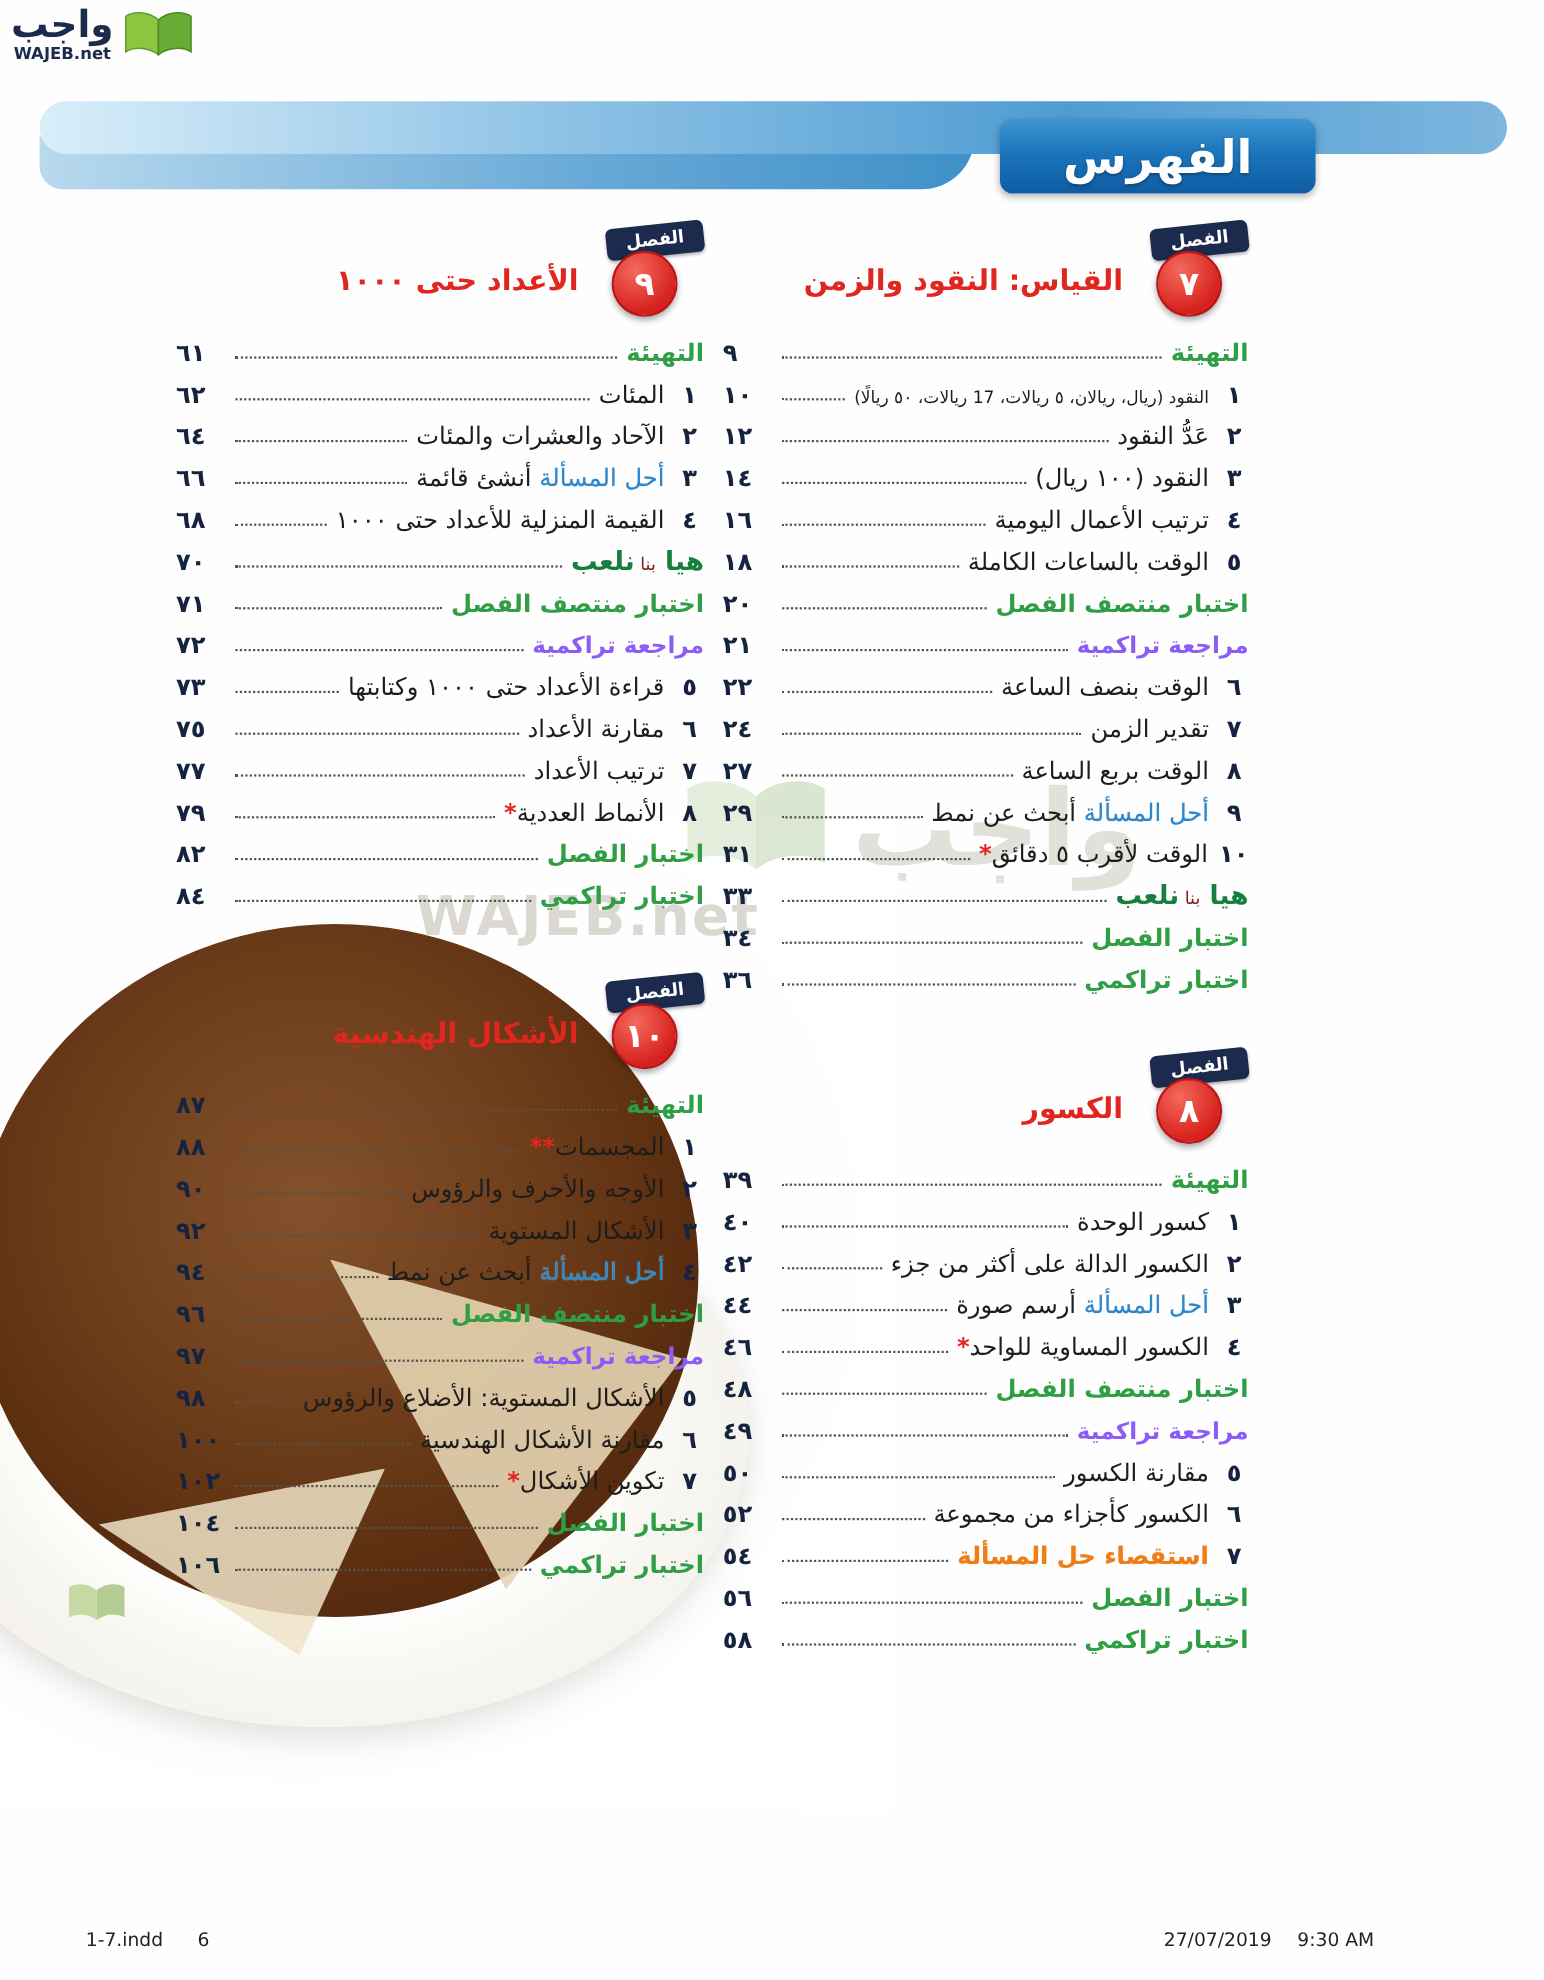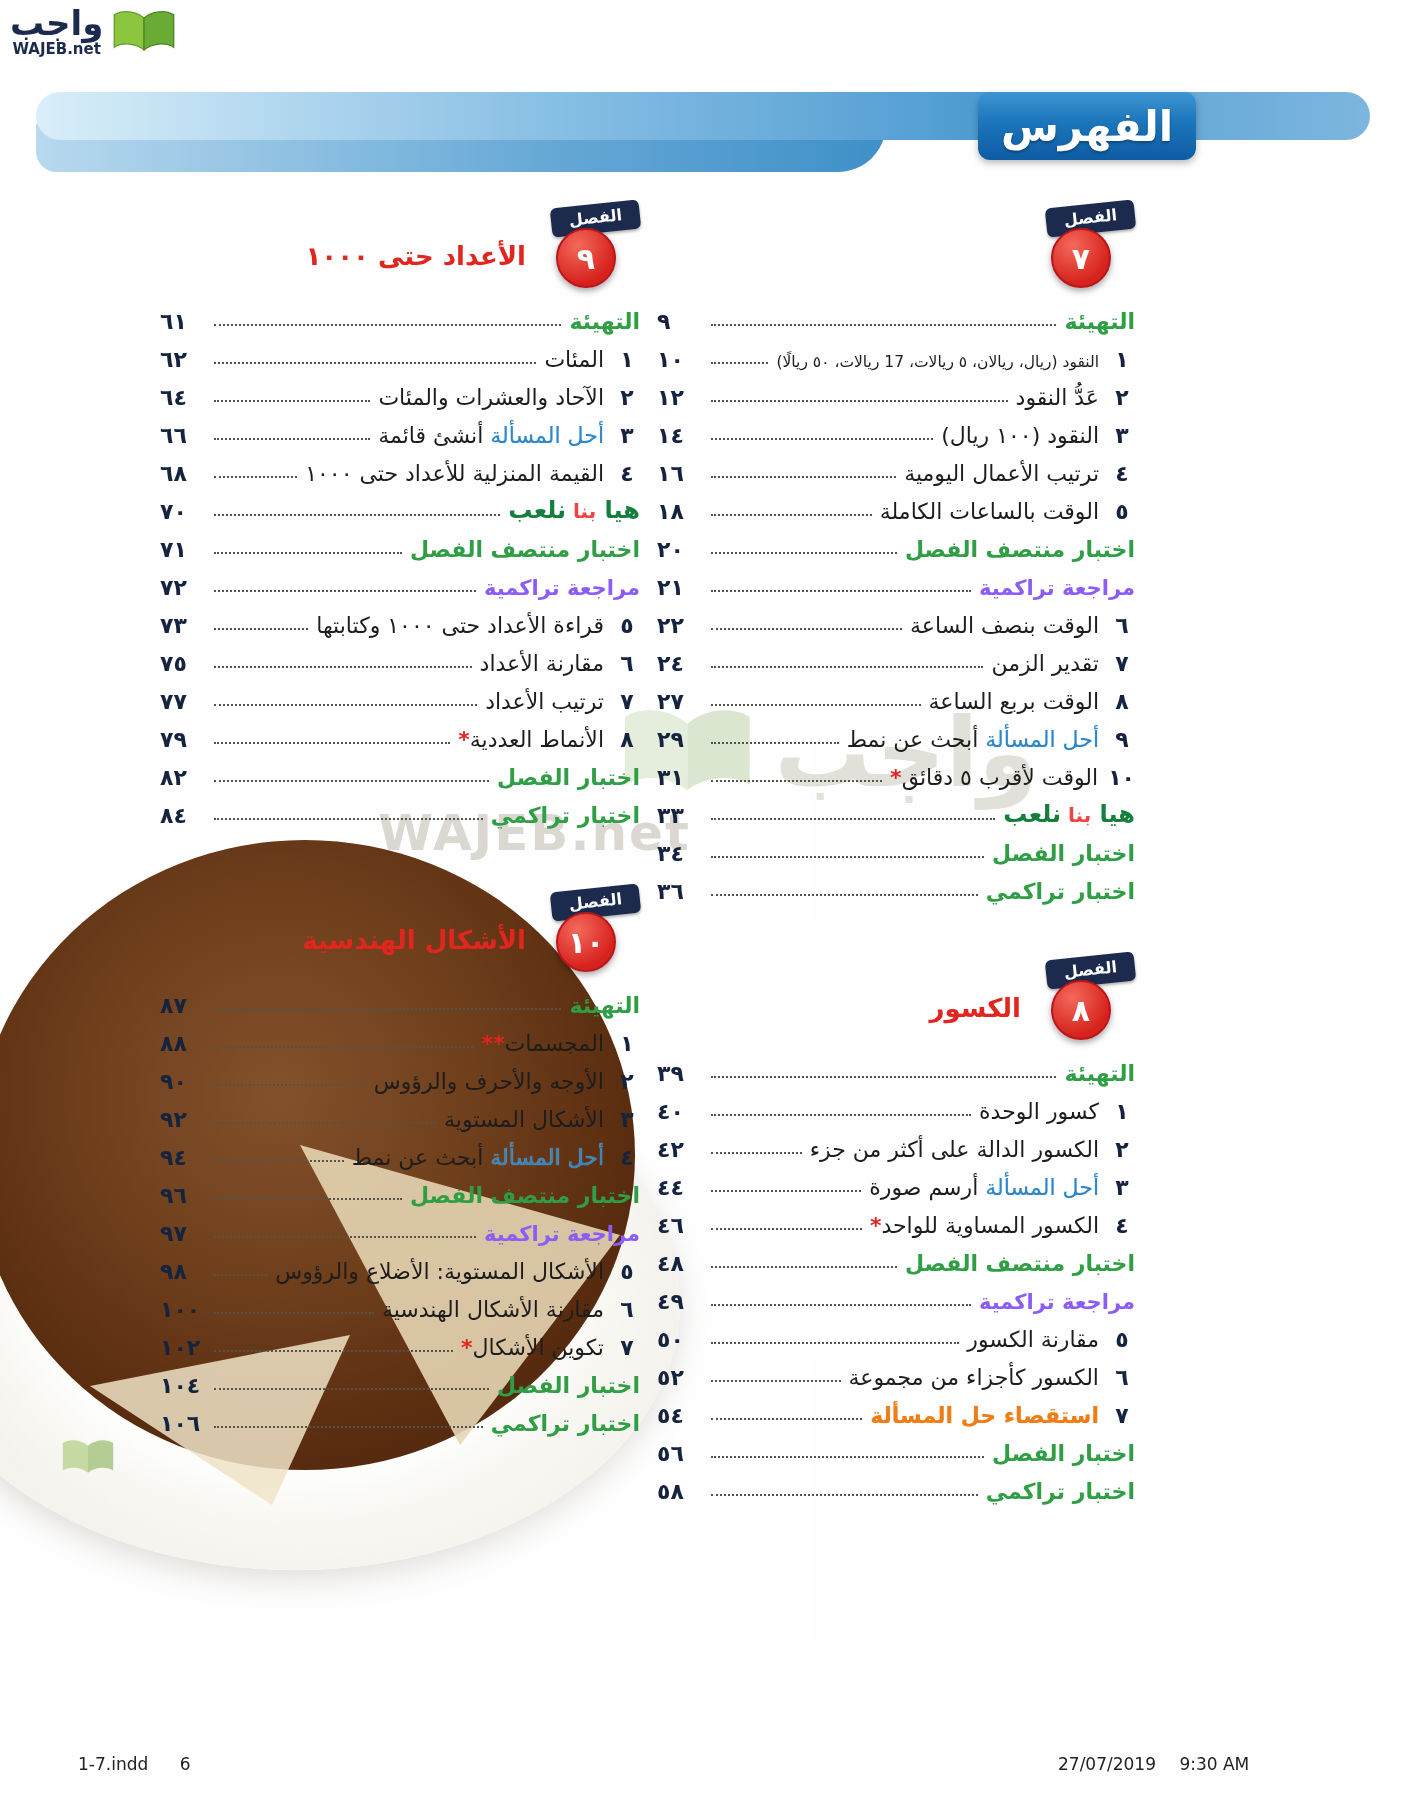--- a/index.html
+++ b/index.html
@@ -14,21 +14,21 @@
     background:linear-gradient(90deg,#d9eef9 0%,#8fc3e6 35%,#4f9cd2 70%,#7db6de 100%);
     z-index:2;
   }
   .band-sub{
     position:absolute;left:36px;top:124px;width:850px;height:48px;
     border-radius:0 0 30px 30px;border-bottom-left-radius:26px;border-bottom-right-radius:60px;
     background:linear-gradient(90deg,#b8d9ee 0%,#66a8d6 60%,#3f90c8 100%);
     z-index:1;
   }
   .band-title-box{
-    position:absolute;right:208px;top:92px;width:218px;height:68px;border-radius:12px;
+    position:absolute;right:208px;top:108px;width:287px;height:68px;border-radius:12px;
     background:linear-gradient(180deg,#3e95d0 0%,#1b75bb 45%,#0e5ca3 100%);
     box-shadow:0 3px 7px rgba(0,0,0,.28);
     display:flex;align-items:center;justify-content:center;z-index:3;
   }
   .band-title-box span{color:#fff;font-size:42px;font-weight:800;letter-spacing:1px;text-shadow:0 2px 3px rgba(0,0,0,.3);}
   
   .logo{position:absolute;top:6px;left:10px;display:flex;align-items:center;gap:8px;direction:ltr;z-index:5;}
   .logo-text{text-align:center;line-height:1.05;}
   .logo-ar{font-size:34px;font-weight:800;color:#1c2b4d;display:block;}
   .logo-site{font-size:15px;font-weight:700;color:#1c2b4d;display:block;}
@@ -73,21 +73,21 @@
   .num{color:#16233f;font-weight:700;font-size:22px;margin-left:10px;min-width:26px;text-align:center;flex:0 0 auto;}
   .txt{font-size:22px;color:#1e1d1b;white-space:nowrap;flex:0 1 auto;}
   .leader{flex:1 1 auto;min-width:12px;border-bottom:2.4px dotted #55524c;margin:0 8px 8px;}
   .pg{color:#16233f;font-size:22px;font-weight:600;min-width:46px;text-align:left;flex:0 0 auto;}
   .s-sm{font-size:15.5px;}
   .s-g{color:#2f9e44;font-weight:700;font-size:22px;}
   .s-b{color:#8b5cf6;font-weight:700;font-size:21px;}
   .s-p{color:#2f86c8;font-weight:400;text-shadow:0 0 1px #9cc9e8;}
   .s-o{color:#ee7d17;font-weight:800;text-shadow:0 0 1px #f6c089;}
   .s-r{color:#15803d;font-weight:800;font-size:24px;}
-  .s-gg{color:#ef4444;font-weight:700;font-size:20px;}
+  .s-gg{color:#7f1d1d;font-weight:400;font-size:16px;}
   .s-st{color:#e0261f;font-weight:800;}
   
   .mini-logo{position:absolute;left:60px;top:1438px;width:56px;opacity:.55;z-index:1;}
   
   .footer{position:absolute;left:0;right:0;bottom:26px;direction:ltr;font-size:17px;color:#222;z-index:3;}
   .f-left{position:absolute;left:78px;bottom:0;}
   .f-left .fp{margin-left:26px;}
   .f-right{position:absolute;left:1058px;bottom:0;}
   .f-right .ft{margin-left:18px;}
 </style>
@@ -131,20 +131,21 @@
     <div class="wm-site">WAJEB.net</div>
   </div>
 
   <div class="col col-right">
       <section class="chapter">
         <div class="ch-head">
           <div class="badge">
             <div class="ribbon">الفصل</div>
             <div class="circle">٧</div>
           </div>
+          <h2 class="ch-title">القياس: النقود والزمن</h2>
         </div>
         <div class="row">
           <span class="txt"><span class="s-g">التهيئة</span></span>
           <span class="leader"></span>
           <span class="pg">٩</span>
         </div>
         <div class="row">
           <span class="num">١</span>
           <span class="txt"><span class="s-sm">النقود (ريال، ريالان، ٥ ريالات، 17 ريالات، ٥٠ ريالًا)</span></span>
           <span class="leader"></span>

